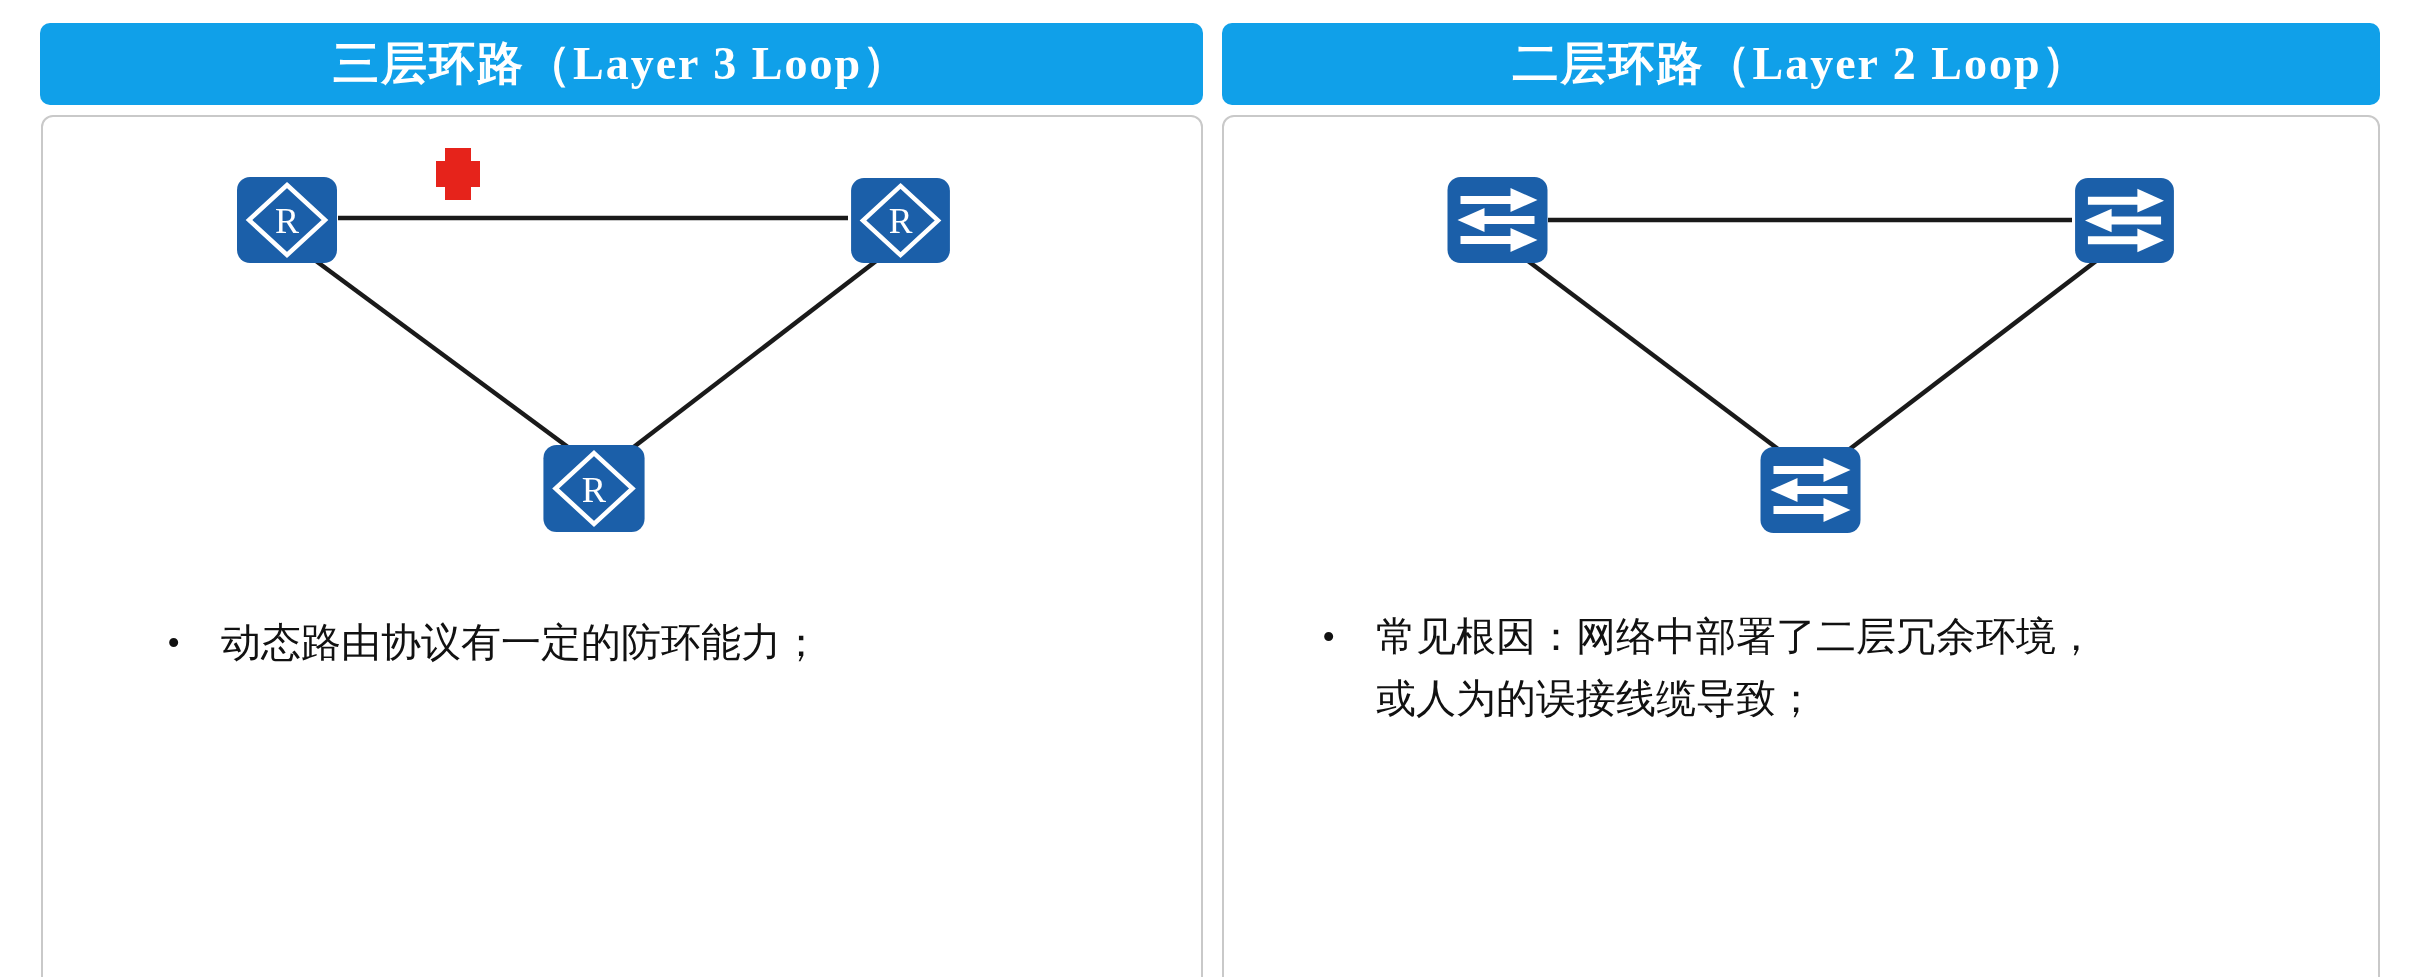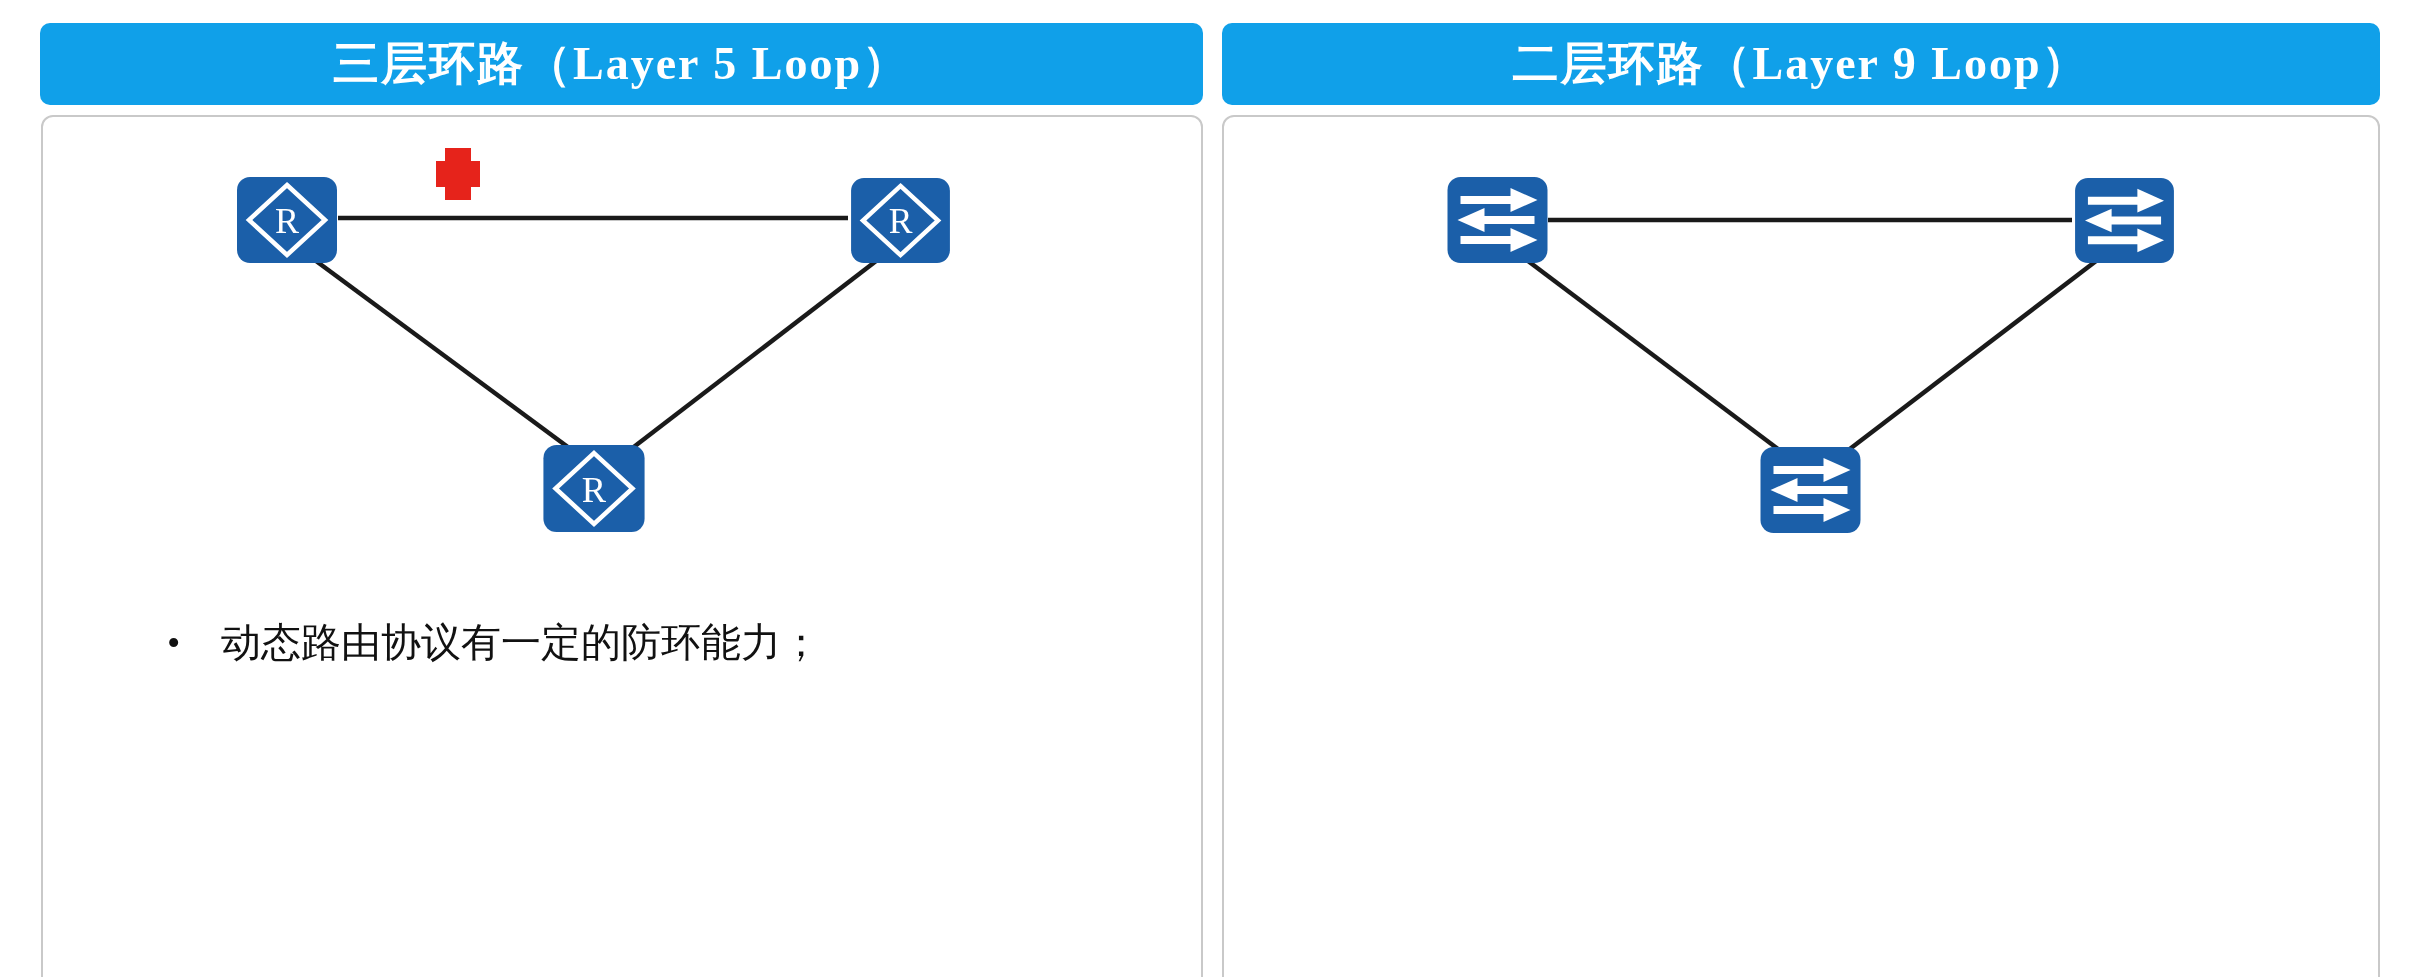--- a/index.html
+++ b/index.html
@@ -89,24 +89,24 @@
       <polygon points="63,11 90,23 63,35" fill="#ffffff"></polygon>
       <line x1="87" y1="43" x2="34" y2="43" stroke="#ffffff" stroke-width="8"></line>
       <polygon points="37,31 10,43 37,55" fill="#ffffff"></polygon>
       <line x1="13" y1="63" x2="66" y2="63" stroke="#ffffff" stroke-width="8"></line>
       <polygon points="63,51 90,63 63,75" fill="#ffffff"></polygon>
     </g>
   </defs>
 </svg>
 
 <div class="header header-left">
-  <span>三层环路（Layer 5 Loop）</span>
+  <span>三层环路（Layer 3 Loop）</span>
 </div>
 <div class="header header-right">
-  <span>二层环路（Layer 9 Loop）</span>
+  <span>二层环路（Layer 2 Loop）</span>
 </div>
 
 <div class="card card-left"></div>
 <div class="card card-right"></div>
 
 <svg class="lines-layer" viewBox="0 0 2429 977">
 
   <line x1="338" y1="218" x2="848" y2="218" stroke="#1a1a1a" stroke-width="4.5"></line>
   <line x1="312" y1="258" x2="580" y2="456" stroke="#1a1a1a" stroke-width="4.5"></line>
   <line x1="880" y1="258" x2="622" y2="456" stroke="#1a1a1a" stroke-width="4.5"></line>
@@ -148,13 +148,15 @@
 <div class="node" id="node-s3">
   <svg viewBox="0 0 100 86">
       <use href="#sym-switch"></use>
     </svg>
 </div>
 
 <ul class="bullets bullets-left">
   <li>动态路由协议有一定的防环能力；</li>
 </ul>
 <ul class="bullets bullets-right">
+  <li>常见根因：网络中部署了二层冗余环境，
+或人为的误接线缆导致；</li>
 </ul>
 
 </body></html>

